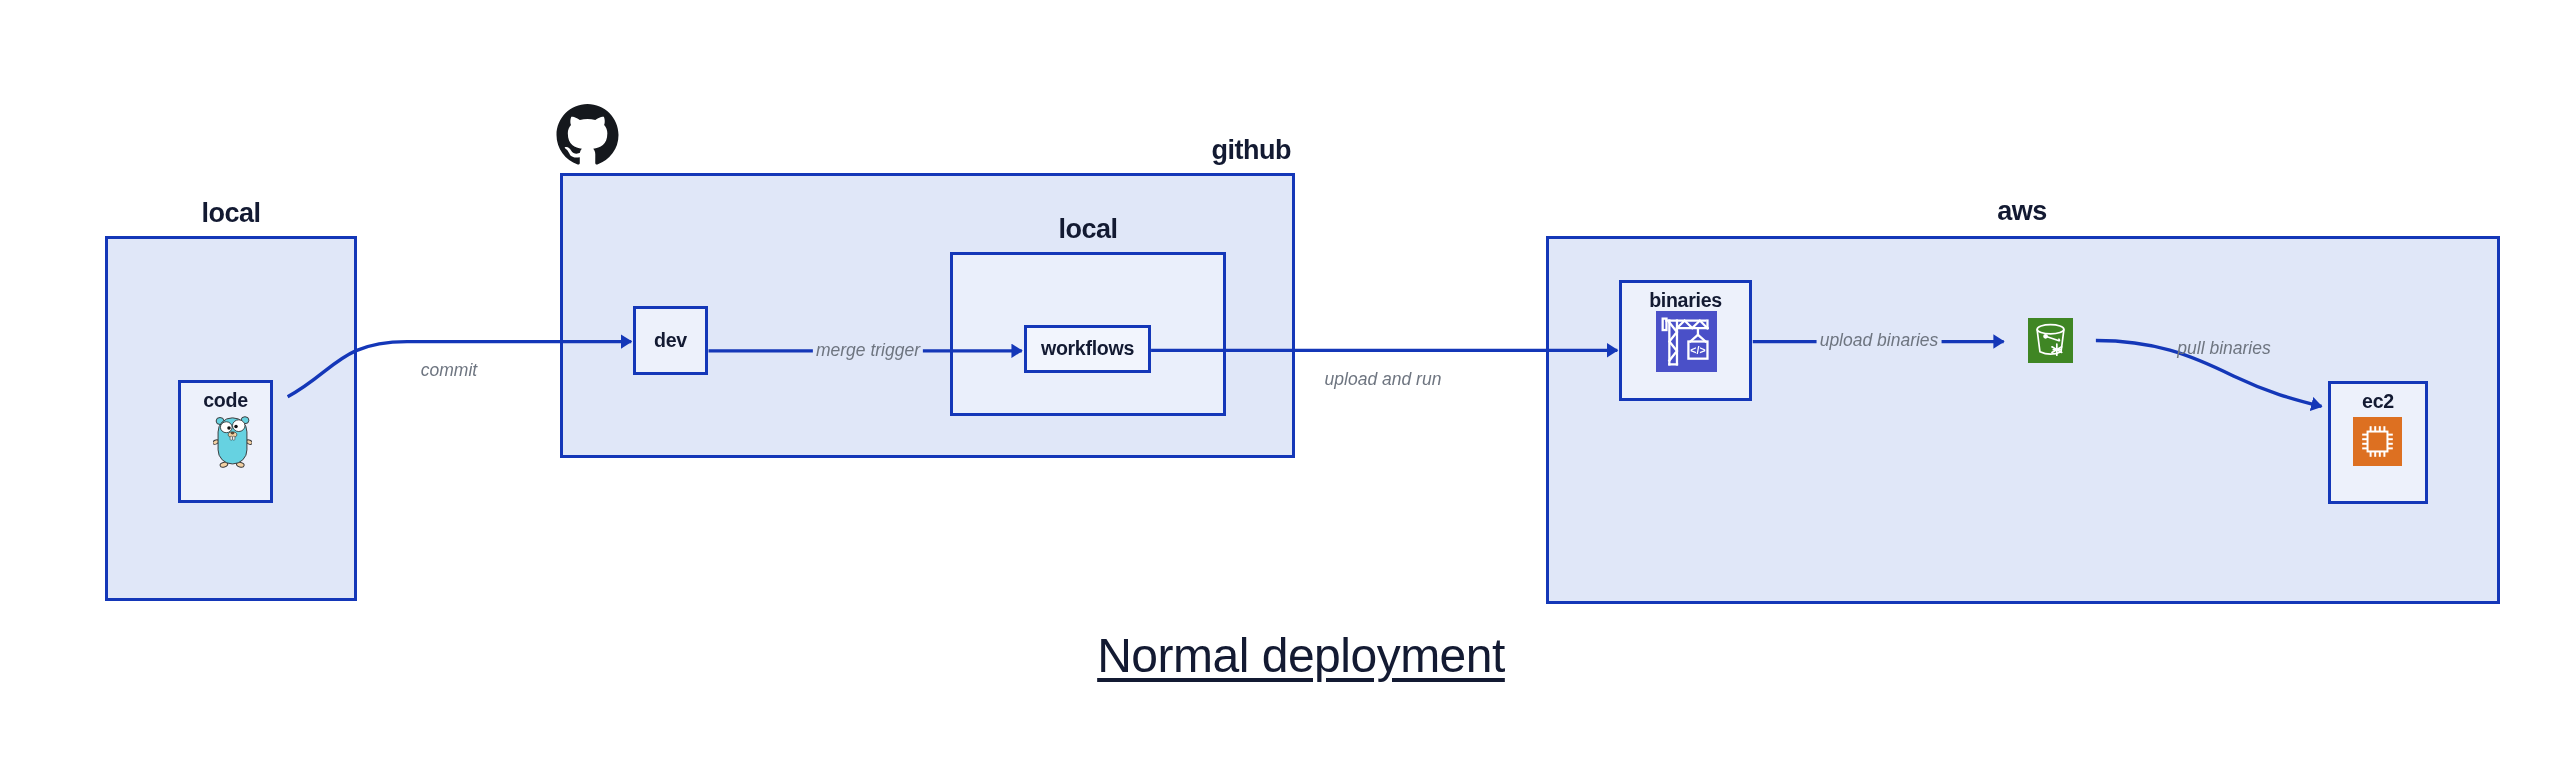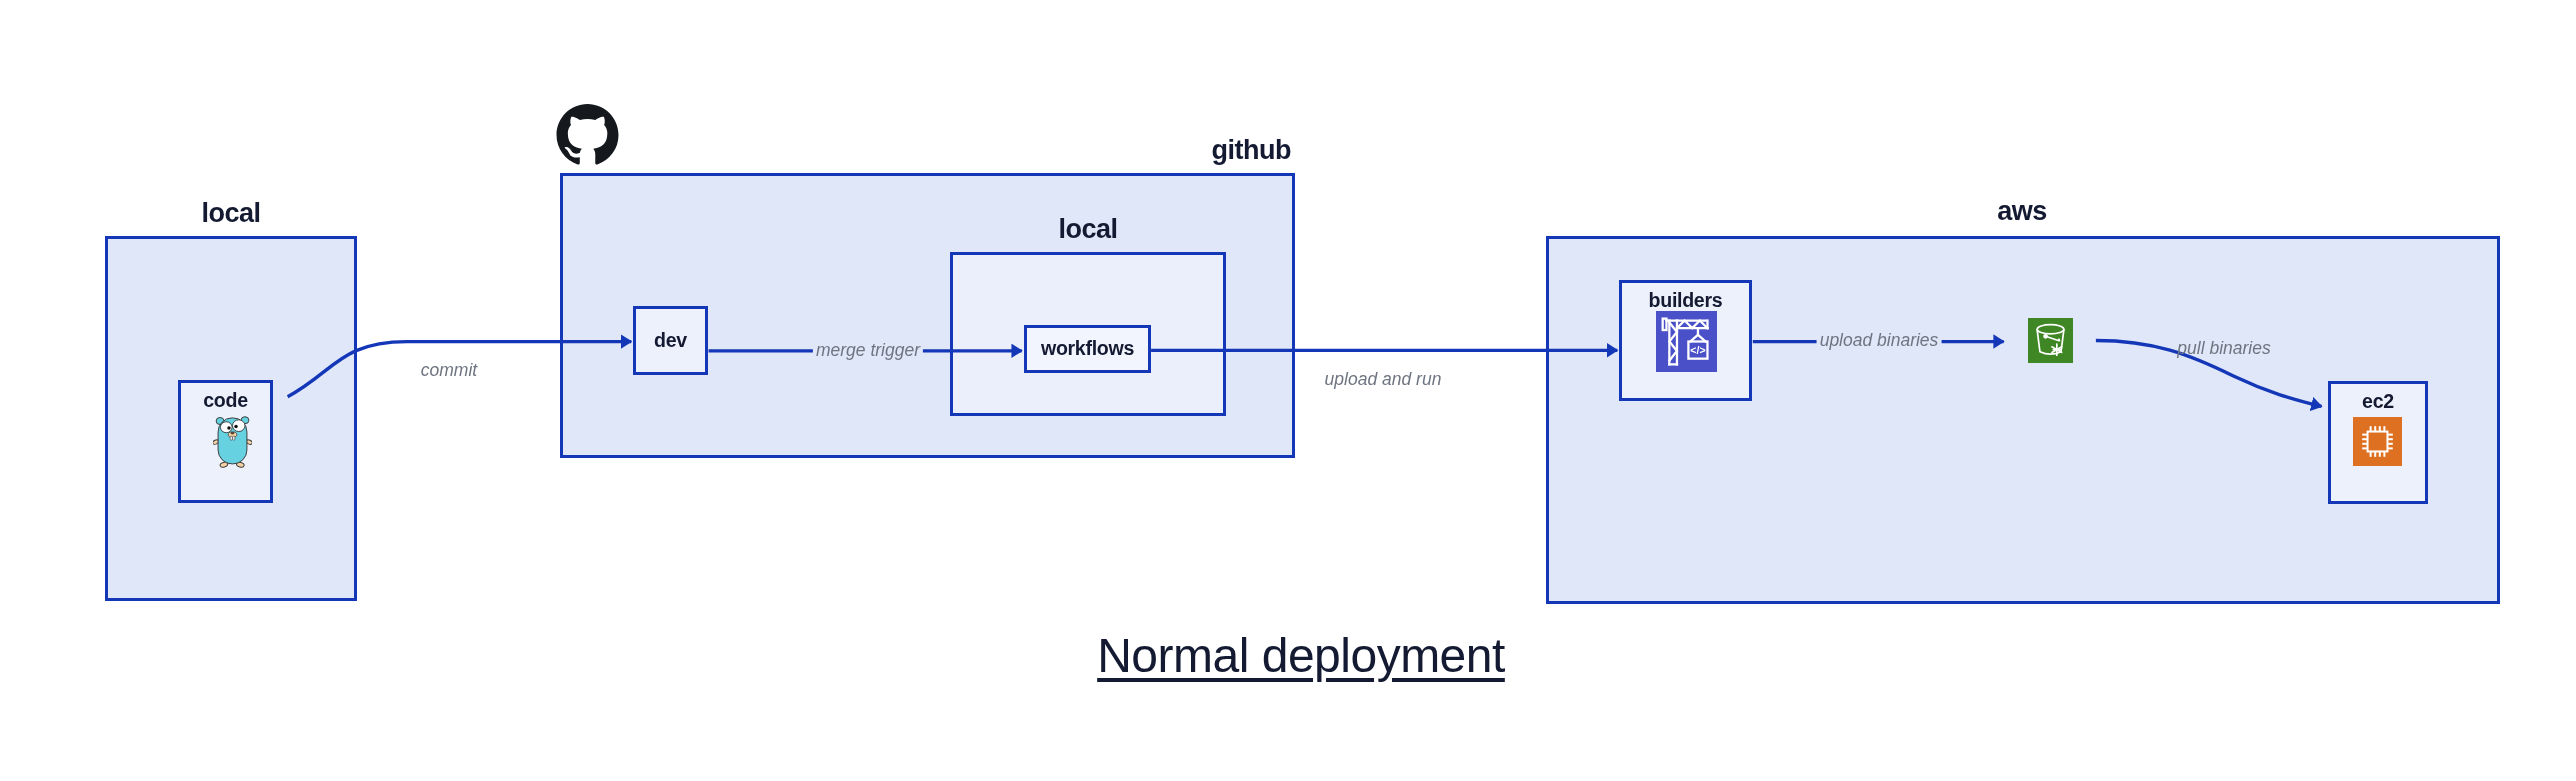--- a/index.html
+++ b/index.html
@@ -104,21 +104,21 @@
 
   <div class="node" style="left:633px;top:306px;width:75px;height:69px;">
     <div class="node-label middle">dev</div>
   </div>
 
   <div class="node" style="left:1024px;top:325px;width:127px;height:48px;background:#f2f5fd;">
     <div class="node-label middle">workflows</div>
   </div>
 
   <div class="node" style="left:1619px;top:280px;width:133px;height:121px;">
-    <div class="node-label top">builders</div>
+    <div class="node-label top">binaries</div>
   </div>
 
   <svg class="icon-tile" style="left:1656px;top:311px;" width="61" height="61" viewBox="0 0 64 64" xmlns="http://www.w3.org/2000/svg">
     <rect x="0" y="0" width="64" height="64" style="fill:var(--builders-icon-bg);"></rect>
     <g stroke="#ffffff" stroke-width="2.4" fill="none" stroke-linecap="square">
       <rect x="7" y="8" width="4" height="12"></rect>
       <line x1="14" y1="10" x2="14" y2="56"></line>
       <line x1="22" y1="10" x2="22" y2="56"></line>
       <line x1="14" y1="56" x2="22" y2="56"></line>
       <polyline points="14,12 22,22 14,32 22,42 14,52"></polyline>

